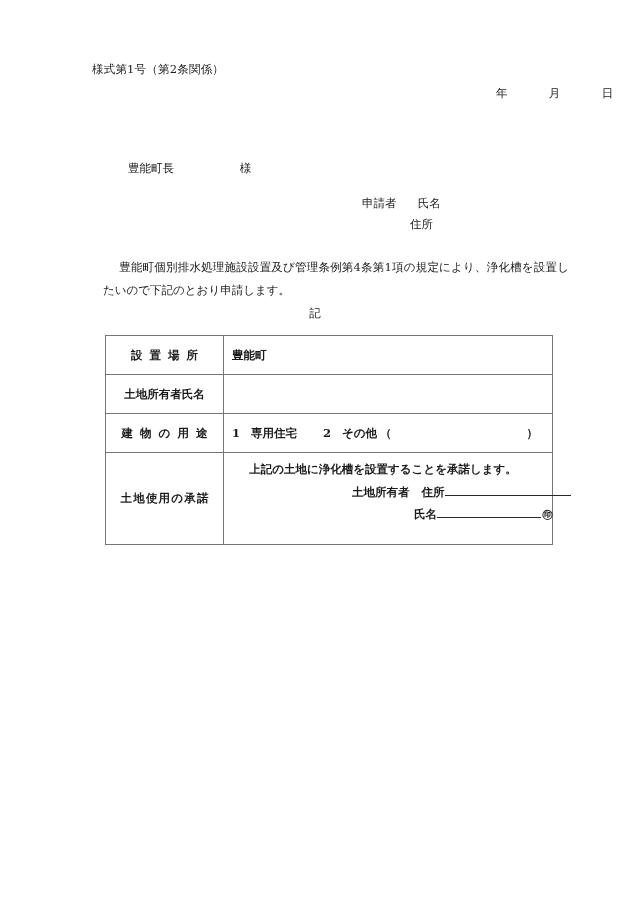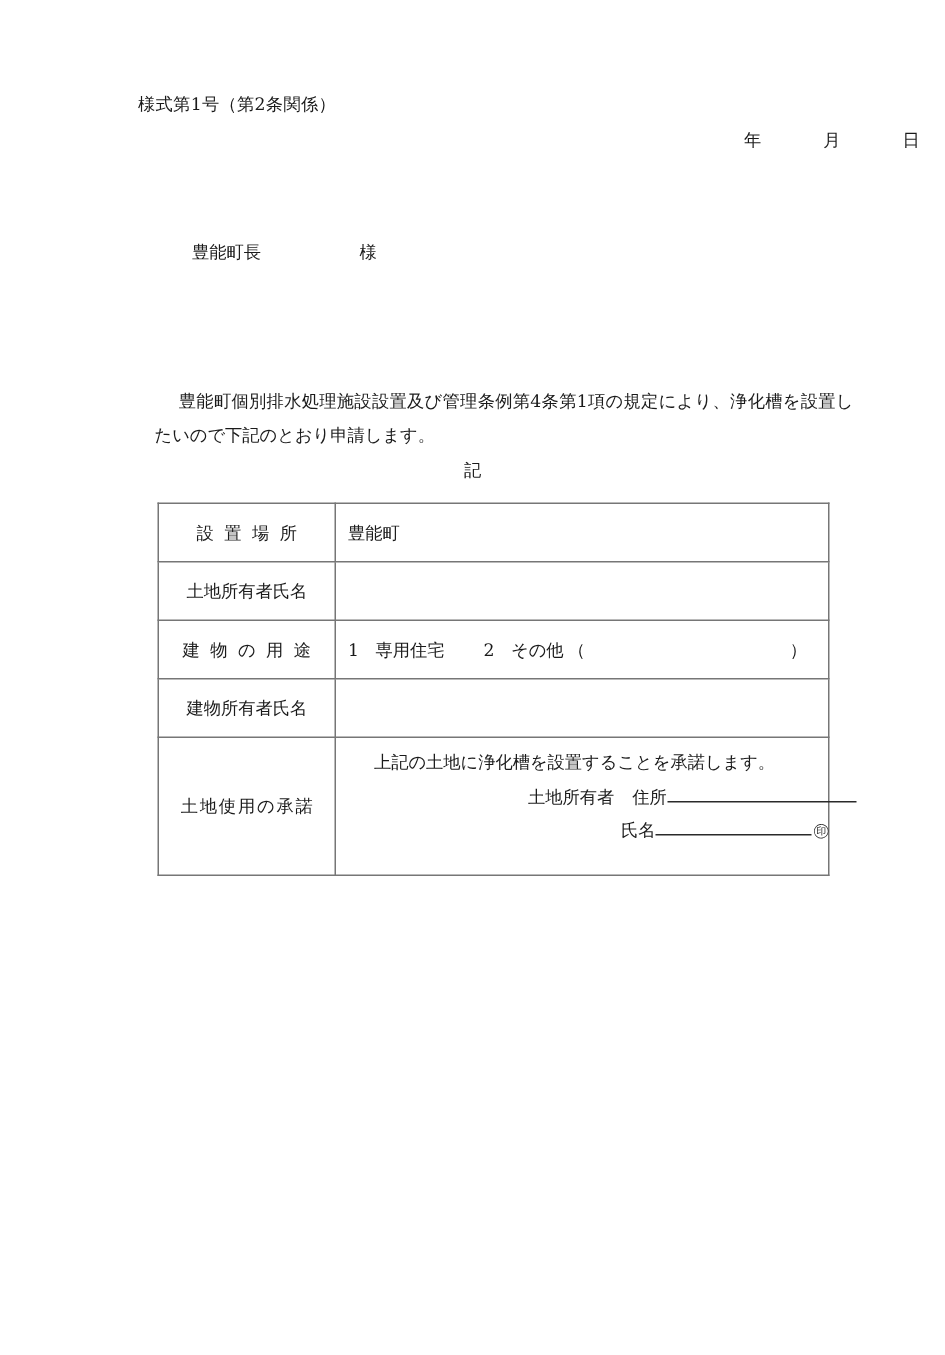--- a/index.html
+++ b/index.html
@@ -123,20 +123,21 @@
     top: 335px;
     width: 448px;
     border-collapse: collapse;
     table-layout: fixed;
     font-size: 11.5px;
   }
   .form-table td {
     border: 1px solid #767676;
     padding: 0;
     vertical-align: middle;
+    font-weight: bold;
   }
   .form-table td.label {
     width: 105px;
     text-align: center;
     height: 38px;
     padding: 0 6px;
     white-space: nowrap;
   }
   .form-table td.value {
     padding: 0 8px;
@@ -244,20 +245,30 @@
     <span class="gap-b"></span>
     <span>日</span>
   </div>
 
 
   <div class="addressee">
     <span>豊能町長</span>
     <span class="sama">様</span>
   </div>
 
+  <div class="applicant">
+    <div class="row-1">
+      <span>申請者</span>
+      <span class="label-gap"></span>
+      <span>氏名</span>
+    </div>
+    <div class="row-2">
+      <span>住所</span>
+    </div>
+  </div>
 
   <div class="body-text"><span class="indent"></span><span>豊能町個別排水処理施設設置及び管理条例第4条第1項の規定により、浄化槽を設置したいので下記のとおり申請します。</span></div>
 
   <div class="ki-heading">記</div>
 
   <table class="form-table">
     <tbody>
       <tr>
         <td class="label spread">設置場所</td>
         <td class="value place">豊能町</td>
@@ -269,24 +280,20 @@
       </tr>
 
       <tr>
         <td class="label spread">建物の用途</td>
         <td class="value usage">
           <span class="num">1</span><span>専用住宅</span><span class="gap"></span><span class="num">2</span><span>その他</span><span class="paren-open">（</span><span class="paren-close">）</span>
         </td>
       </tr>
 
 
-      <tr>
-        <td class="label dense">建物所有者氏名</td>
-        <td class="value"></td>
-      </tr>
 
 
       <tr>
         <td class="label consent">土地使用の承諾</td>
         <td class="consent-cell">
           <div class="consent-line-1">上記の土地に浄化槽を設置することを承諾します。</div>
           <div class="consent-owner"><span class="owner-label">土地所有者</span><span>住所</span><span class="rule addr"></span></div>
           <div class="consent-row-b"><span class="shift"></span><span>氏名</span><span class="rule name"></span><span class="seal">㊞</span></div>
         </td>
       </tr>

